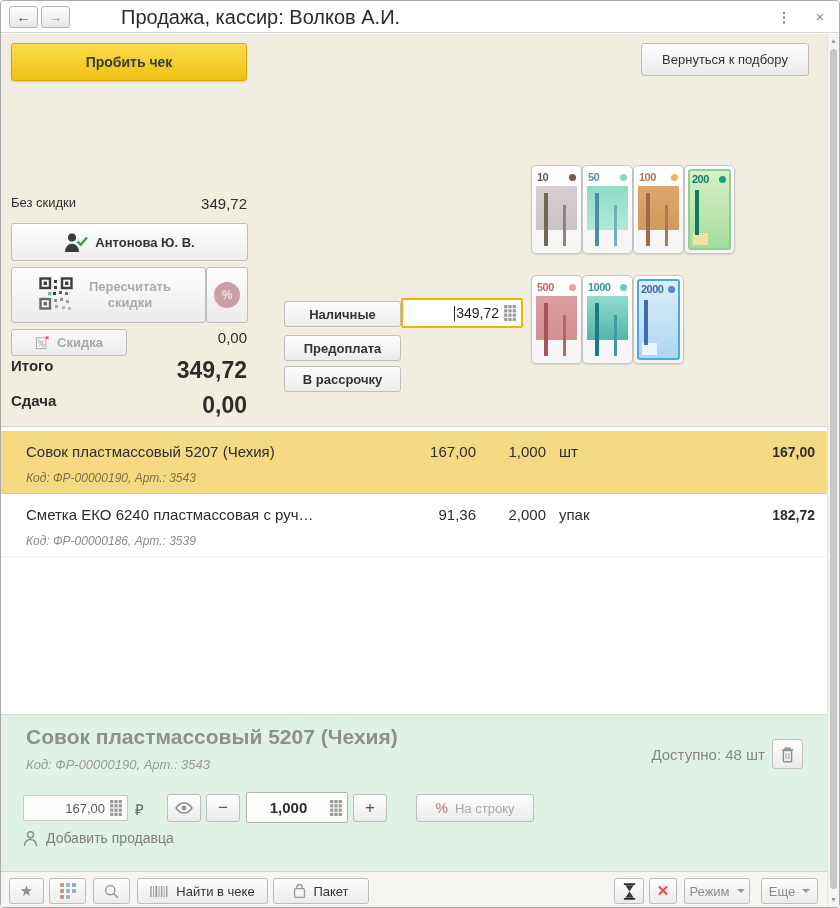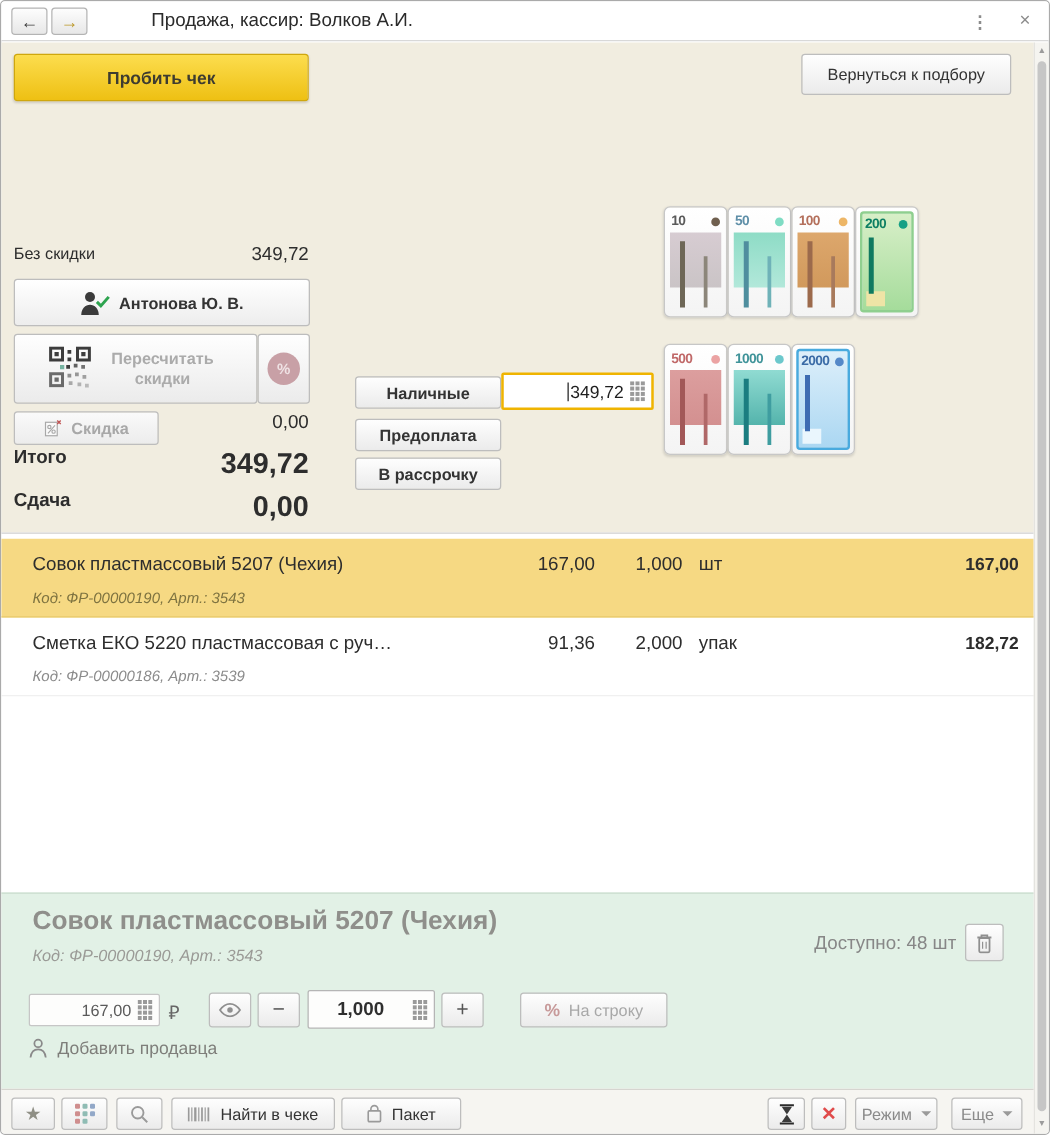--- a/index.html
+++ b/index.html
@@ -6,21 +6,21 @@
   html,body{width:840px;height:908px;background:#fff}
   body{font-family:"Liberation Sans",sans-serif;position:relative;overflow:hidden;color:#2d2d2d}
   .window{position:absolute;inset:0;border:1px solid #aaa;border-radius:4px;overflow:hidden;background:#fff}
 
   
   .titlebar{position:absolute;left:0;top:0;right:0;height:32px;background:#fff;border-bottom:1px solid #d8d8d8}
   .navbtn{position:absolute;top:5px;width:29px;height:22px;border:1px solid #b3b3b3;border-radius:3px;
     background:linear-gradient(#fdfdfd,#e7e7e7);text-align:center;line-height:20px;font-size:14px;color:#3c3c3c;cursor:pointer}
   .navbtn.back{left:8px}
   .navbtn.fwd{left:40px;color:#bd9a2e}
-  .title{position:absolute;left:120px;top:0;height:32px;line-height:32px;font-size:15px;color:#2b2b2b;white-space:nowrap}
+  .title{position:absolute;left:120px;top:0;height:32px;line-height:32px;font-size:20px;color:#2b2b2b;white-space:nowrap}
   .winmenu{position:absolute;top:0;height:32px;line-height:32px;color:#8c8c8c;font-size:14px;cursor:pointer;text-align:center;width:18px}
   .winmenu.dots{left:774px;font-weight:bold}
   .winmenu.close{left:810px;font-size:15px}
 
   
   .btn{position:absolute;display:flex;align-items:center;justify-content:center;gap:7px;
     background:linear-gradient(#fefefe,#ebebeb);border:1px solid #bdbdbd;border-radius:3px;
     font-size:13px;color:#333;cursor:pointer;white-space:nowrap}
 
   
@@ -318,21 +318,21 @@
       <span class="rname">Совок пластмассовый 5207 (Чехия)</span>
       <span class="rprice">167,00</span>
       <span class="rqty">1,000</span>
       <span class="runit">шт</span>
       <span class="rtotal">167,00</span>
         </div>
     <div class="rcode">Код: ФР-00000190, Арт.: 3543</div>
       </div>
       <div class="rrow">
         <div class="rl1">
-      <span class="rname">Сметка ЕКО 5220 пластмассовая с руч…</span>
+      <span class="rname">Сметка ЕКО 6240 пластмассовая с руч…</span>
       <span class="rprice">91,36</span>
       <span class="rqty">2,000</span>
       <span class="runit">упак</span>
       <span class="rtotal">182,72</span>
         </div>
     <div class="rcode">Код: ФР-00000186, Арт.: 3539</div>
       </div>
     </div>
 
   <div class="detail">

